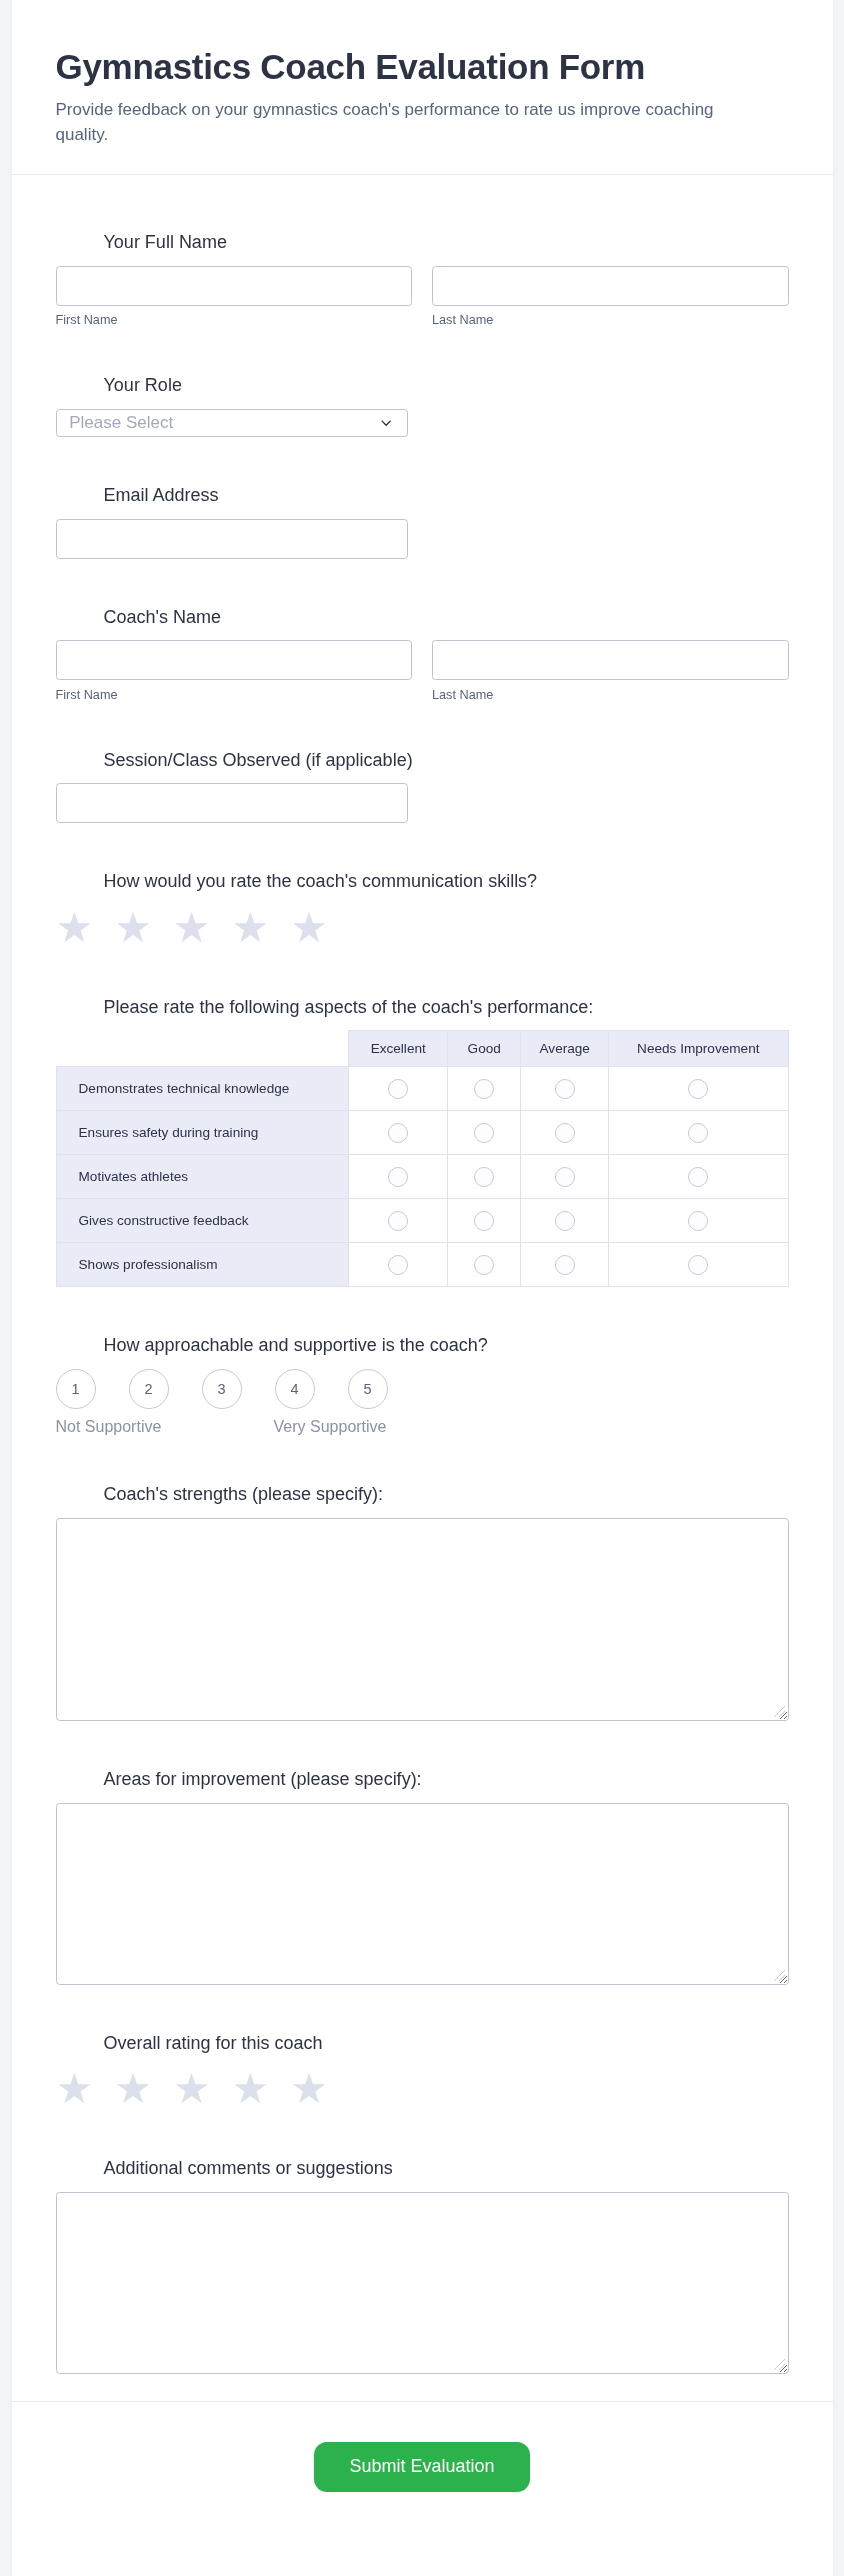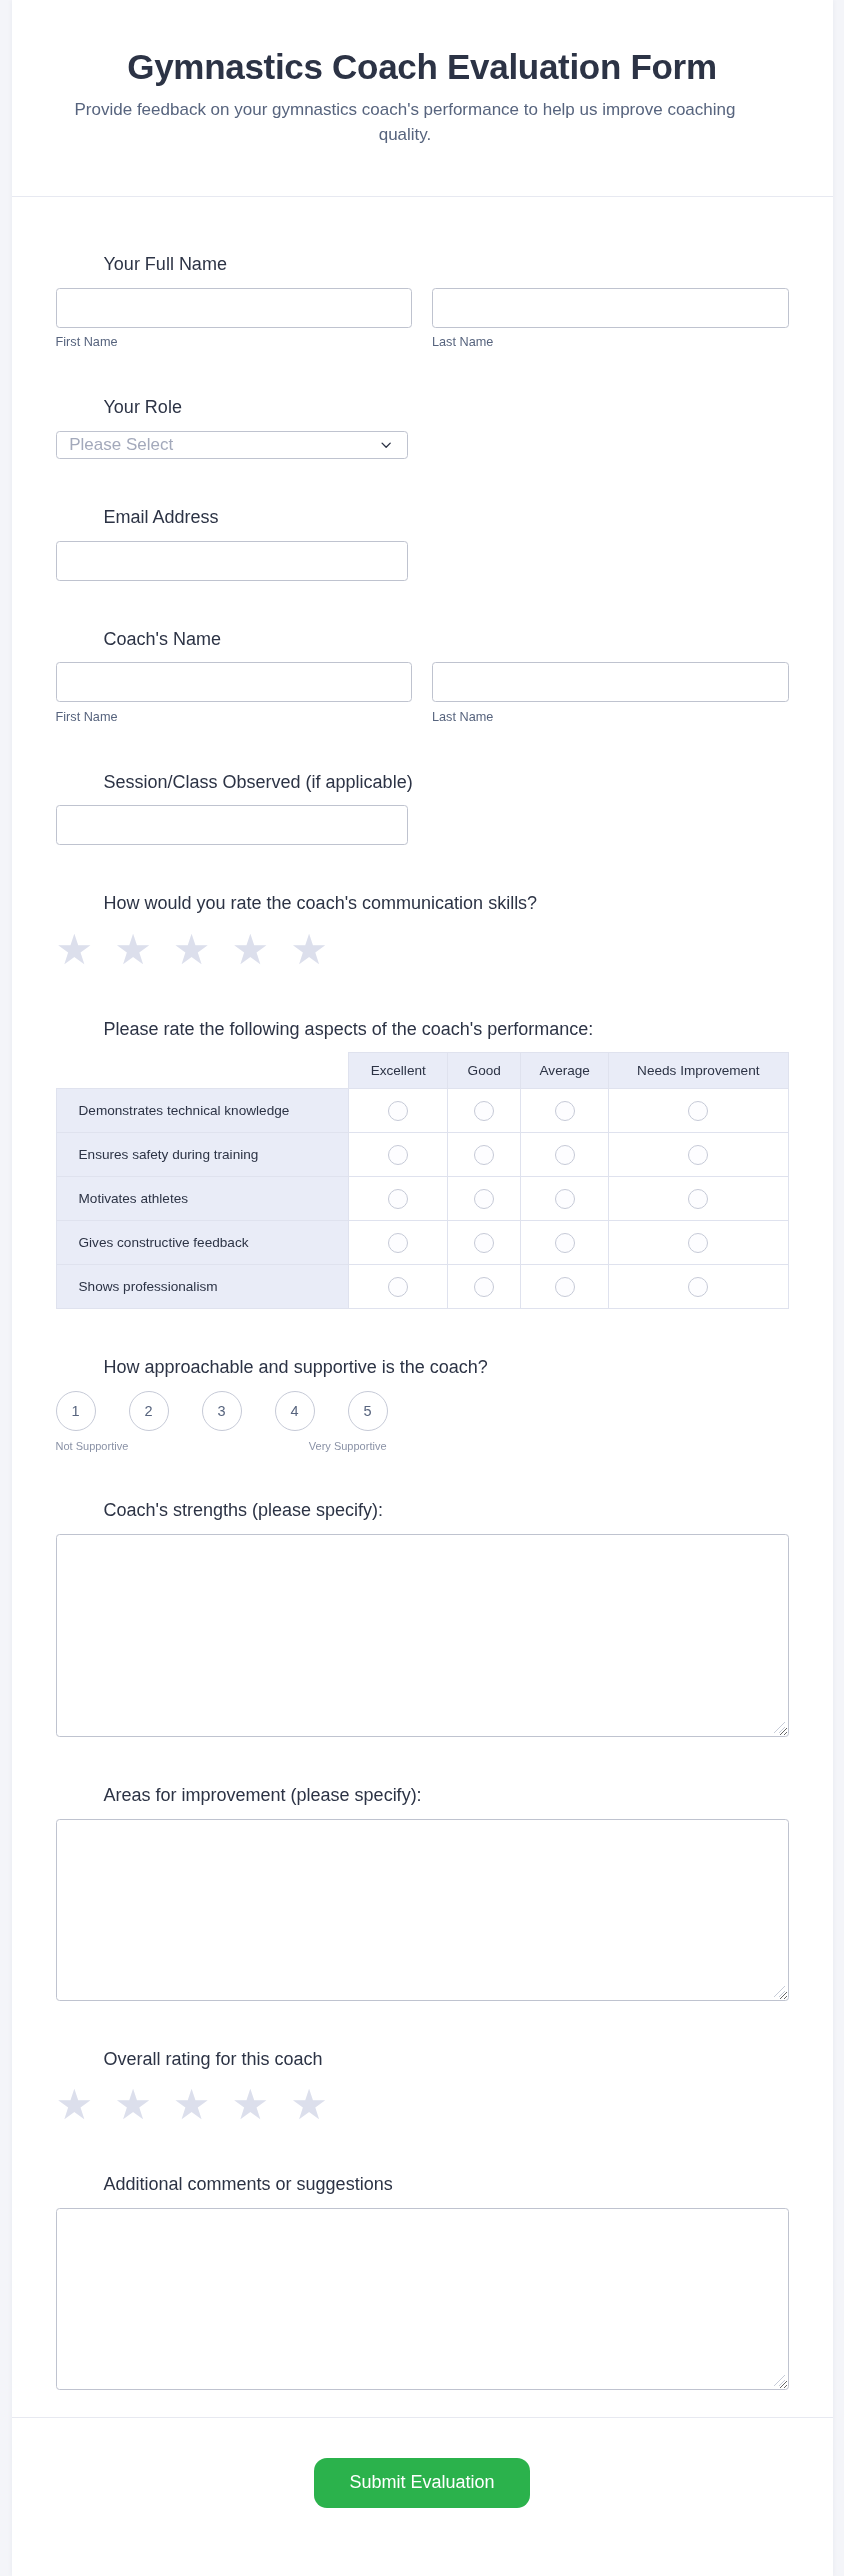--- a/index.html
+++ b/index.html
@@ -10,21 +10,21 @@
     color:#2c3345;
     -webkit-font-smoothing:antialiased;
   }
   .page { width:844px; margin:0 auto; }
   .card {
     width:821px; margin:0 auto; background:#ffffff; min-height:2576px;
     box-shadow:0 0 5.4px rgba(40,50,90,.06);
   }
 
   
-  .form-header { padding:47px 44px 49px; border-bottom:0.9px solid #e7e9f1;text-align:center; }
+  .form-header { padding:47px 44px 27px; border-bottom:0.9px solid #e7e9f1; }
   .form-title {
     margin:0 0 11px; font-size:35px; line-height:40px; font-weight:700;
     color:#2c3345; letter-spacing:-0.3px;
   }
   .form-subtitle {
     margin:0; font-size:17px; line-height:1.45; color:#57647e; max-width:699px;
   }
 
   
   .form-body { padding:56px 44px 0; }
@@ -81,21 +81,21 @@
 
   
   .scale-row { display:flex; gap:33px; }
   .scale-circle {
     width:40px; height:40px; border:0.9px solid #c6cad7; border-radius:50%;
     display:flex; align-items:center; justify-content:center;
     font-size:14.5px; color:#57647e; background:#fff; cursor:pointer;
   }
   .scale-labels {
     display:flex; justify-content:space-between; width:331px;
-    margin-top:9px; font-size:11px; color:#8a92a6;
+    margin-top:9px; font-size:16px; color:#8a92a6;
   }
 
   
   .ta-wrap { position:relative; }
   textarea {
     width:100%; border:0.9px solid #bfc3cf; border-radius:3.6px; padding:11px;
     font-size:16.3px; color:#2c3345; resize:vertical; outline:none; display:block;
     font-family:"Liberation Sans", sans-serif; background:#fff;
   }
   .ta-strengths { height:203px; }
@@ -120,21 +120,21 @@
   }
 </style>
 </head>
 <body>
 
 <div class="page">
   <div class="card">
 
     <div class="form-header">
       <h1 class="form-title">Gymnastics Coach Evaluation Form</h1>
-      <p class="form-subtitle">Provide feedback on your gymnastics coach's performance to help us improve coaching quality.</p>
+      <p class="form-subtitle">Provide feedback on your gymnastics coach's performance to rate us improve coaching quality.</p>
     </div>
 
     <div class="form-body">
 
       <div class="field">
         <label class="q-label">Your Full Name</label>
         <div class="two-col">
           <div class="col">
             <input type="text" class="text-input" style="">
             <div class="sublabel">First Name</div>

